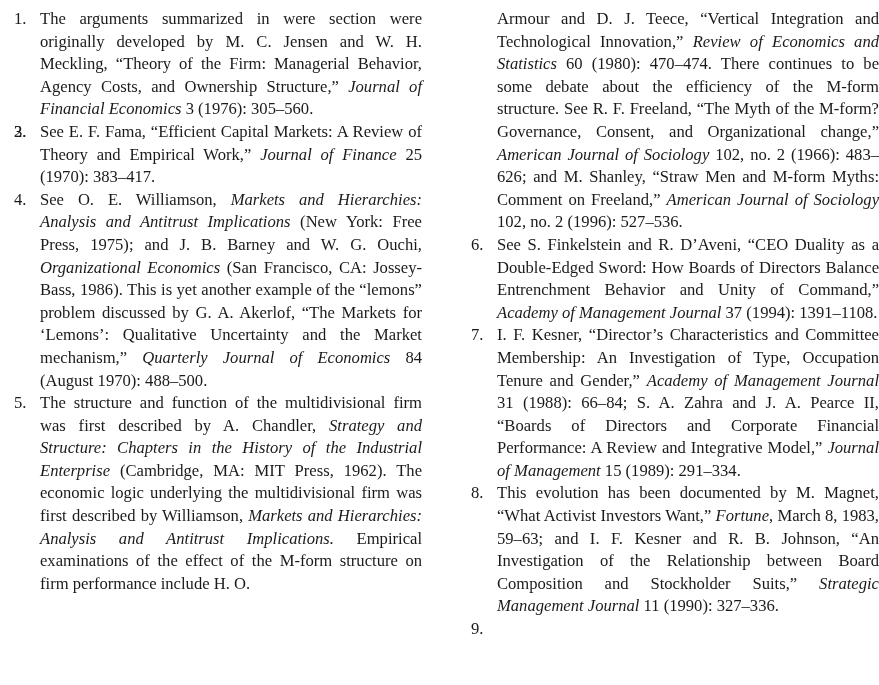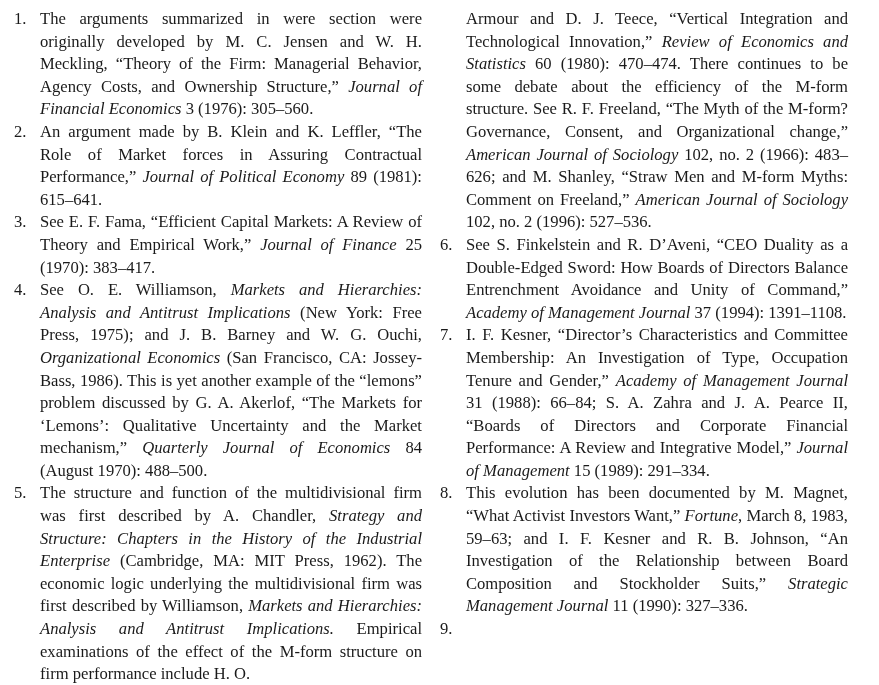--- a/index.html
+++ b/index.html
@@ -6,36 +6,36 @@
     body { width: 879px; height: 685px; overflow: hidden; position: relative; }
     .page {
       position: absolute; left: 0; top: 0; width: 879px; height: 685px;
       font-family: "Liberation Serif", "DejaVu Serif", serif;
       color: #1a1a1a;
       font-size: 16.6px;
       line-height: 22.6px;
     }
     .col { position: absolute; top: 8px; }
     .col-left { left: 14px; width: 408px; }
-    .col-right { left: 440px; width: 408px; }
+    .col-right { left: 471px; width: 408px; }
     .note { position: relative; padding-left: 26px; text-align: justify; text-align-last: left; }
     .note-num { position: absolute; left: 0; top: 0; width: 22px; }
     .note-text i { font-style: italic; }
   </style>
 </head>
 <body>
 
 <div class="page">
   <div class="col col-left">
       <div class="note"><span class="note-num">1.</span><span class="note-text"><span>The arguments summarized in were section were originally developed by M. C. Jensen and W. H. Meckling, “Theory of the Firm: Managerial Behavior, Agency Costs, and Ownership Structure,” </span><i>Journal of Financial Economics</i><span> 3 (1976): 305–560.</span></span></div>
-      <div class="note"><span class="note-num">2.</span><span class="note-text"><span>An argument made by B. Klein and K. Leffler, “The Role of Market forces in Assuring Contractual Performance,” </span><i>Journal of Political Economy</i><span> 89 (1981): 615–641.</span></span></div>
+      <div class="note"><span class="note-num">2.</span></div>
       <div class="note"><span class="note-num">3.</span><span class="note-text"><span>See E. F. Fama, “Efficient Capital Markets: A Review of Theory and Empirical Work,” </span><i>Journal of Finance</i><span> 25 (1970): 383–417.</span></span></div>
       <div class="note"><span class="note-num">4.</span><span class="note-text"><span>See O. E. Williamson, </span><i>Markets and Hierarchies: Analysis and Antitrust Implications</i><span> (New York: Free Press, 1975); and J. B. Barney and W. G. Ouchi, </span><i>Organizational Economics</i><span> (San Francisco, CA: Jossey-Bass, 1986). This is yet another example of the “lemons” problem discussed by G. A. Akerlof, “The Markets for ‘Lemons’: Qualitative Uncertainty and the Market mechanism,” </span><i>Quarterly Journal of Economics</i><span> 84 (August 1970): 488–500.</span></span></div>
       <div class="note"><span class="note-num">5.</span><span class="note-text"><span>The structure and function of the multidivisional firm was first described by A. Chandler, </span><i>Strategy and Structure: Chapters in the History of the Industrial Enterprise</i><span> (Cambridge, MA: MIT Press, 1962). The economic logic underlying the multidivisional firm was first described by Williamson, </span><i>Markets and Hierarchies: Analysis and Antitrust Implications.</i><span> Empirical examinations of the effect of the M-form structure on firm performance include H. O.</span></span></div>
     </div>
   <div class="col col-right">
       <div class="note"><span class="note-num"></span><span class="note-text"><span>Armour and D. J. Teece, “Vertical Integration and Technological Innovation,” </span><i>Review of Economics and Statistics</i><span> 60 (1980): 470–474. There continues to be some debate about the efficiency of the M-form structure. See R. F. Freeland, “The Myth of the M-form? Governance, Consent, and Organizational change,” </span><i>American Journal of Sociology</i><span> 102, no. 2 (1966): 483–626; and M. Shanley, “Straw Men and M-form Myths: Comment on Freeland,” </span><i>American Journal of Sociology</i><span> 102, no. 2 (1996): 527–536.</span></span></div>
-      <div class="note"><span class="note-num">6.</span><span class="note-text"><span>See S. Finkelstein and R. D’Aveni, “CEO Duality as a Double-Edged Sword: How Boards of Directors Balance Entrenchment Avoidance and Unity of Command,” </span><i>Academy of Management Journal</i><span> 37 (1994): 1391–1108.</span></span></div>
+      <div class="note"><span class="note-num">6.</span><span class="note-text"><span>See S. Finkelstein and R. D’Aveni, “CEO Duality as a Double-Edged Sword: How Boards of Directors Balance Entrenchment Behavior and Unity of Command,” </span><i>Academy of Management Journal</i><span> 37 (1994): 1391–1108.</span></span></div>
       <div class="note"><span class="note-num">7.</span><span class="note-text"><span>I. F. Kesner, “Director’s Characteristics and Committee Membership: An Investigation of Type, Occupation Tenure and Gender,” </span><i>Academy of Management Journal</i><span> 31 (1988): 66–84; S. A. Zahra and J. A. Pearce II, “Boards of Directors and Corporate Financial Performance: A Review and Integrative Model,” </span><i>Journal of Management</i><span> 15 (1989): 291–334.</span></span></div>
       <div class="note"><span class="note-num">8.</span><span class="note-text"><span>This evolution has been documented by M. Magnet, “What Activist Investors Want,” </span><i>Fortune</i><span>, March 8, 1983, 59–63; and I. F. Kesner and R. B. Johnson, “An Investigation of the Relationship between Board Composition and Stockholder Suits,” </span><i>Strategic Management Journal</i><span> 11 (1990): 327–336.</span></span></div>
       <div class="note"><span class="note-num">9.</span></div>
     </div>
 </div>
 
 </body></html>

